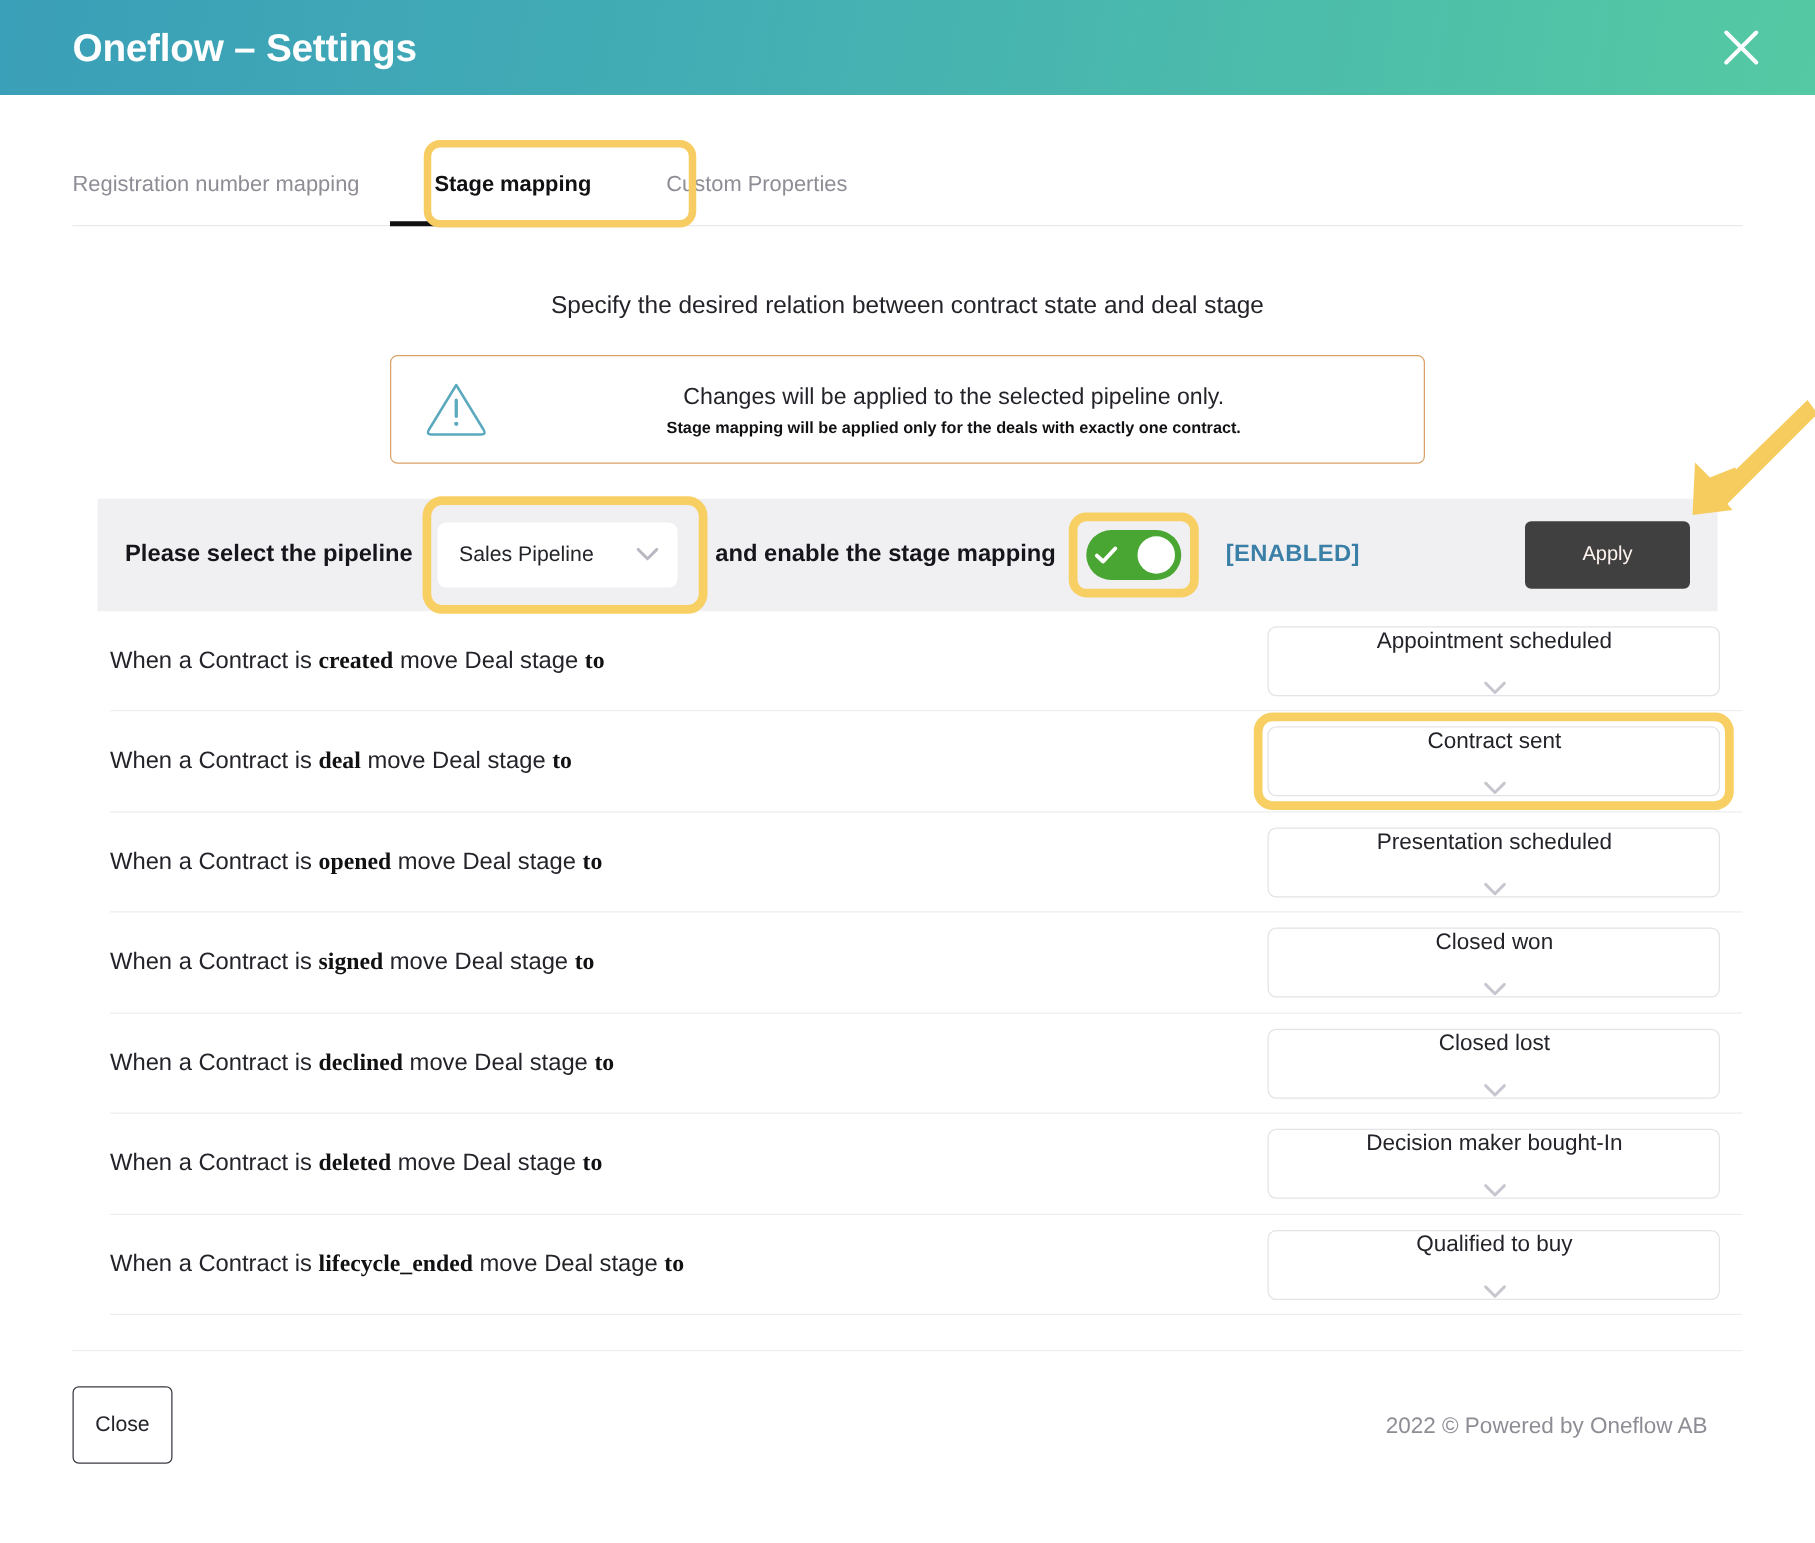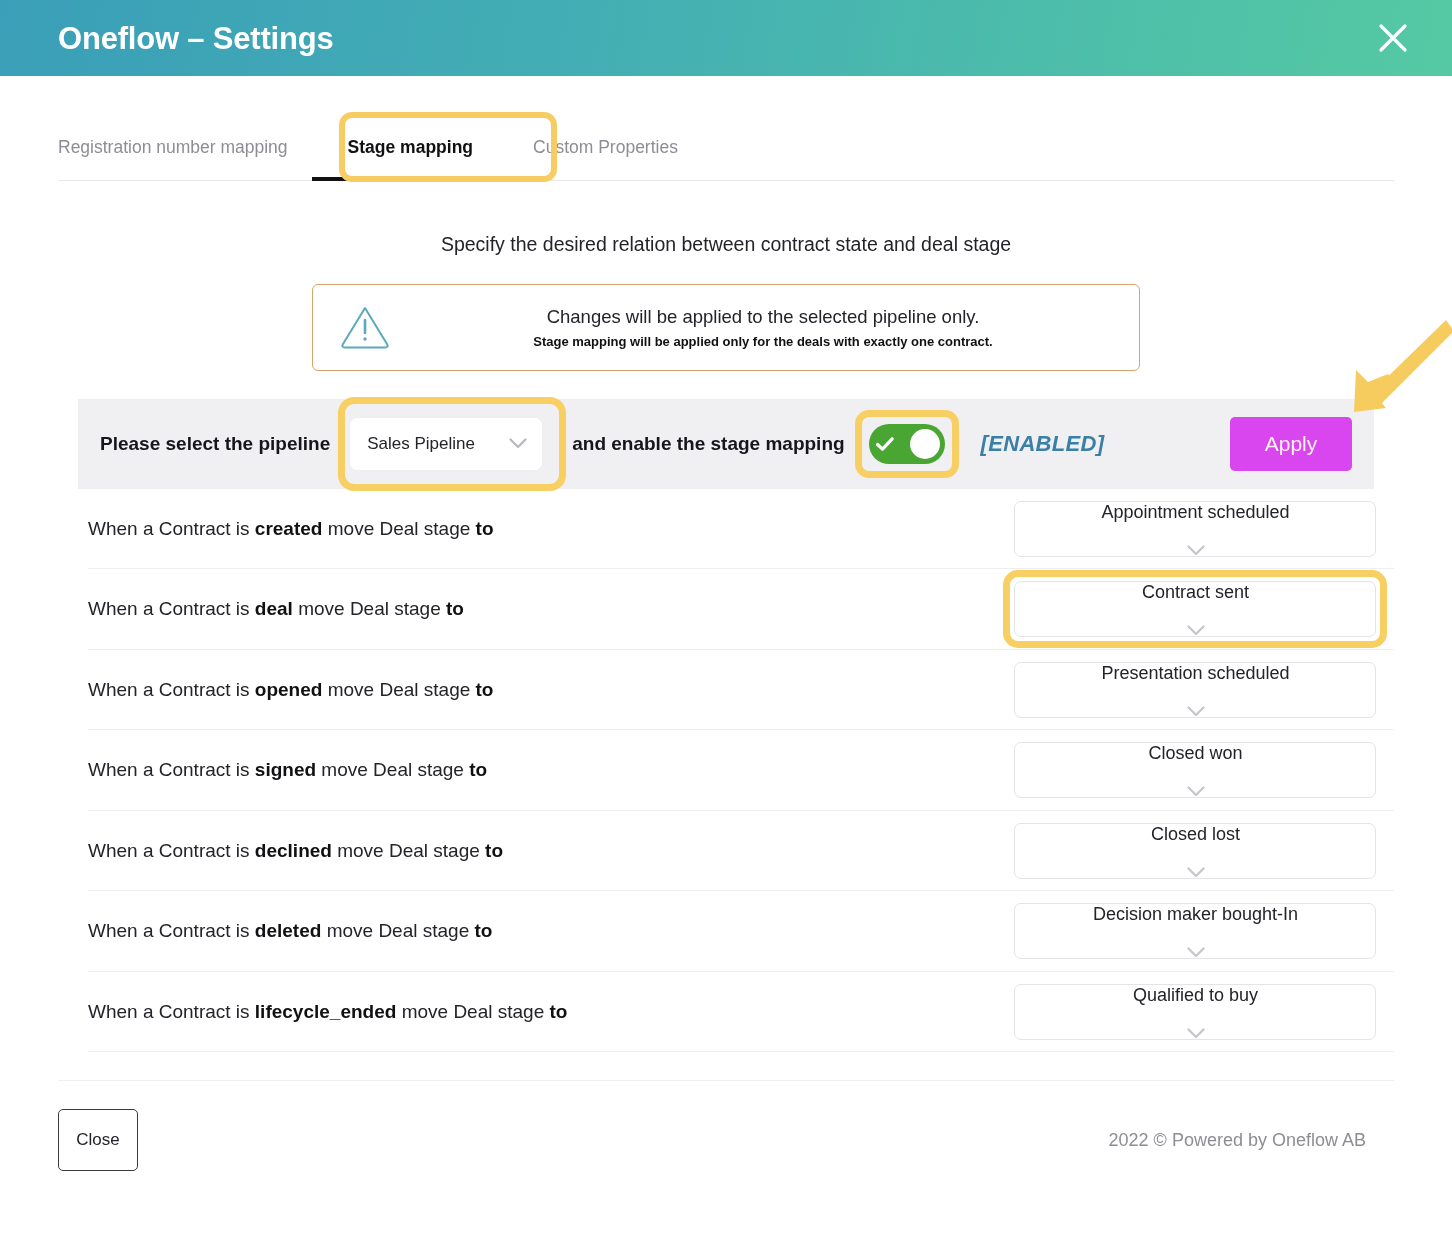--- a/index.html
+++ b/index.html
@@ -199,38 +199,37 @@
   .toggle-check { width: 22px; display:flex; align-items:center; justify-content:center; }
   .toggle-knob {
     width: 30px;
     height: 30px;
     border-radius: 50%;
     background: #ffffff;
   }
   .toggle-ring { left: -14px; top: -14px; width: 104px; height: 68px; border-radius: 14px; }
 
   .enabled-text {
-    font-size: 22px;
+    font-size: 19px;
     font-weight: bold;
     color: #3a7fa6;
     letter-spacing: 0.3px;
     margin-left: 36px;
     white-space: nowrap;
-    font-style: italic;
   }
 
   .apply-btn {
     margin-left: auto;
-    width: 122px;
+    width: 132px;
     height: 54px;
-    background: #d946ef;
+    background: #404040;
     border: none;
     border-radius: 5px;
     color: #fdf3ef;
-    font-size: 21px;
+    font-size: 16px;
     font-family: "Liberation Sans", sans-serif;
     cursor: pointer;
   }
 
   
   .arrow-annot {
     position: absolute;
     left: 1336px;
     top: 312px;
     width: 120px;
@@ -249,21 +248,21 @@
     height: 79.5px;
     border-bottom: 1px solid #eeeef1;
     position: relative;
   }
   .map-row:last-child { border-bottom: 1px solid #eeeef1; }
   .map-text {
     font-size: 19px;
     color: #23232a;
     white-space: nowrap;
   }
-  .map-text b { font-weight: bold; color: #111114; }
+  .map-text b { font-weight: bold; color: #111114; font-family: Liberation Serif, serif; }
   .stage-select-holder { position: relative; margin-right: 18px; }
   .stage-select {
     width: 362px;
     height: 56px;
     background: #ffffff;
     border: 1px solid #e3e3e8;
     border-radius: 7px;
     display: flex;
     align-items: center;
     justify-content: space-between;

